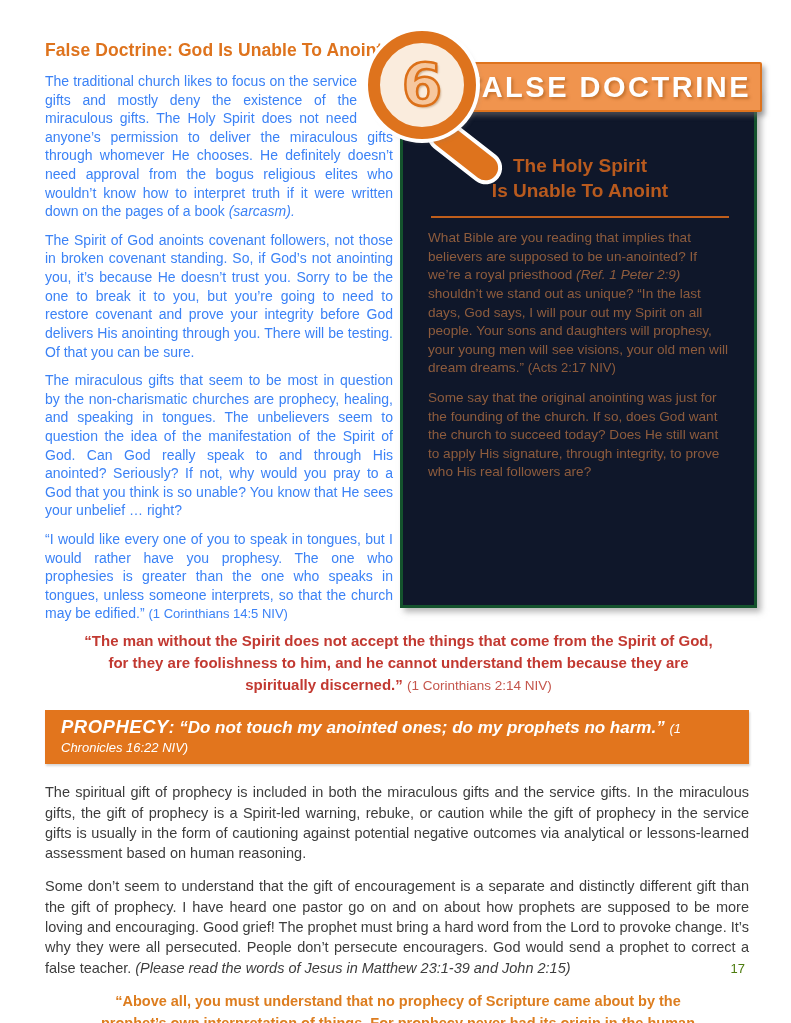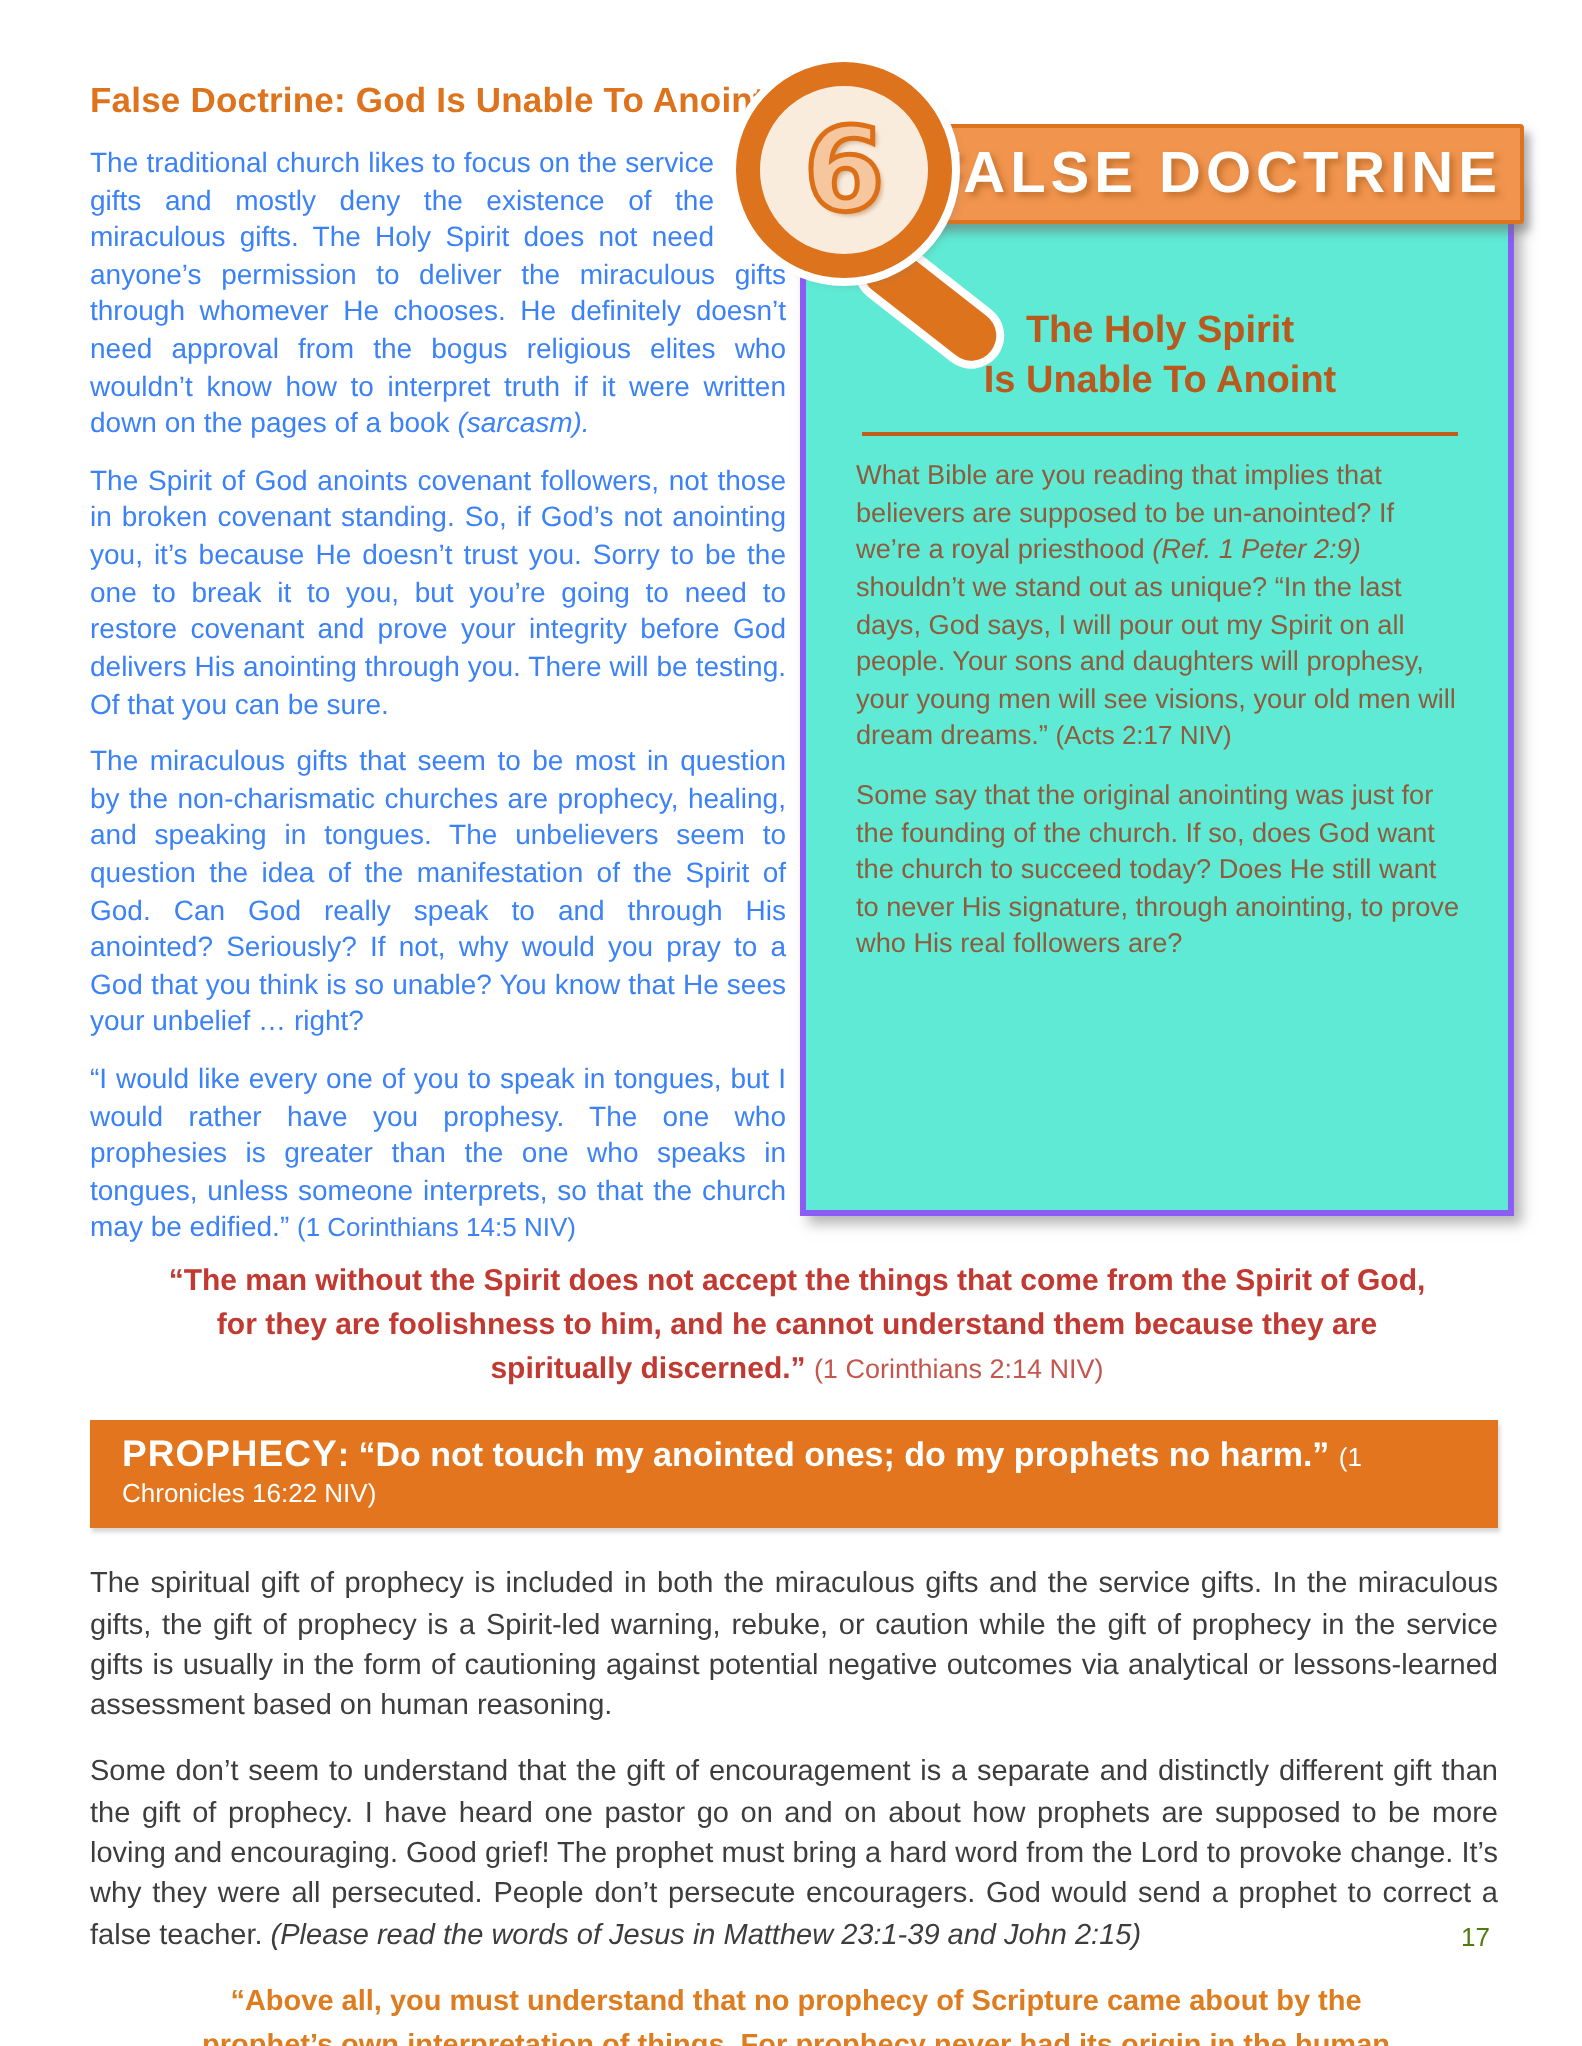--- a/index.html
+++ b/index.html
@@ -41,21 +41,21 @@
     display: flex; align-items: center; justify-content: center;
     z-index: 2;
   }
   .callout-banner-text {
     font-size: 29px; font-weight: bold; color: #ffffff;
     letter-spacing: 2.5px;
     text-shadow: 2px 2px 3px rgba(160,85,20,0.55);
   }
   .callout-box {
     position: absolute; top: 26px; left: 0; right: 5px; bottom: 0;
-    border: 3px solid #8b5cf6; background: #5eead4;
+    border: 3px solid #14532d; background: #0f172a;
     box-shadow: 4px 4px 6px rgba(110,110,110,0.5);
     padding: 34px 22px 20px 25px;
     z-index: 1;
   }
   .callout-title {
     margin-top: 28px; text-align: center;
     font-size: 19px; font-weight: bold; color: #b85a1e; line-height: 1.32;
   }
   .callout-divider {
     border: none; border-top: 2px solid #bf5e1b;
@@ -94,20 +94,21 @@
     margin: 8px 72px 0 78px; text-align: center;
     font-size: 15px; font-weight: bold; color: #c23931; line-height: 1.45;
   }
   .red-quote .cite-sm { color: #c5564c; font-size: 13.5px; margin-top: 12px; }
 
   
   .prophecy-banner {
     margin: 15px 42px 0 45px; background: #e2751d;
     padding: 6px 10px 8px 16px; color: #ffffff;
     box-shadow: 1px 2px 2px rgba(140,140,140,0.35);
+    font-style: italic;
   }
   .prophecy-label { font-size: 18.5px; font-weight: bold; letter-spacing: 0.5px; }
   .prophecy-quote { font-size: 17px; font-weight: bold; }
   .prophecy-cite { font-size: 13px; font-weight: normal; }
 
   
   .body-text { margin: 18px 42px 0 45px; }
   .body-text p {
     font-size: 14.5px; line-height: 1.4; text-align: justify;
     color: #3d3d3d; margin-bottom: 13px;
@@ -143,21 +144,21 @@
       <div class="callout-banner">
         <span class="callout-banner-text">FALSE DOCTRINE</span>
       </div>
       <div class="callout-box">
         <div class="callout-title">
           <div>The Holy Spirit</div>
           <div>Is Unable To Anoint</div>
         </div>
         <hr class="callout-divider">
         <p><span>What Bible are you reading that implies that believers are supposed to be un-anointed? If we’re a royal priesthood </span><span class="ital">(Ref. 1 Peter 2:9)</span><span> shouldn’t we stand out as unique? “In the last days, God says, I will pour out my Spirit on all people. Your sons and daughters will prophesy, your young men will see visions, your old men will dream dreams.” </span><span class="cite-sm">(Acts 2:17 NIV)</span></p>
-        <p>Some say that the original anointing was just for the founding of the church. If so, does God want the church to succeed today? Does He still want to never His signature, through anointing, to prove who His real followers are?</p>
+        <p>Some say that the original anointing was just for the founding of the church. If so, does God want the church to succeed today? Does He still want to apply His signature, through integrity, to prove who His real followers are?</p>
       </div>
     </div>
 
     <div class="magnifier">
       <div class="mag-handle"></div>
       <div class="mag-circle">
         <span class="mag-number">6</span>
       </div>
     </div>
 

